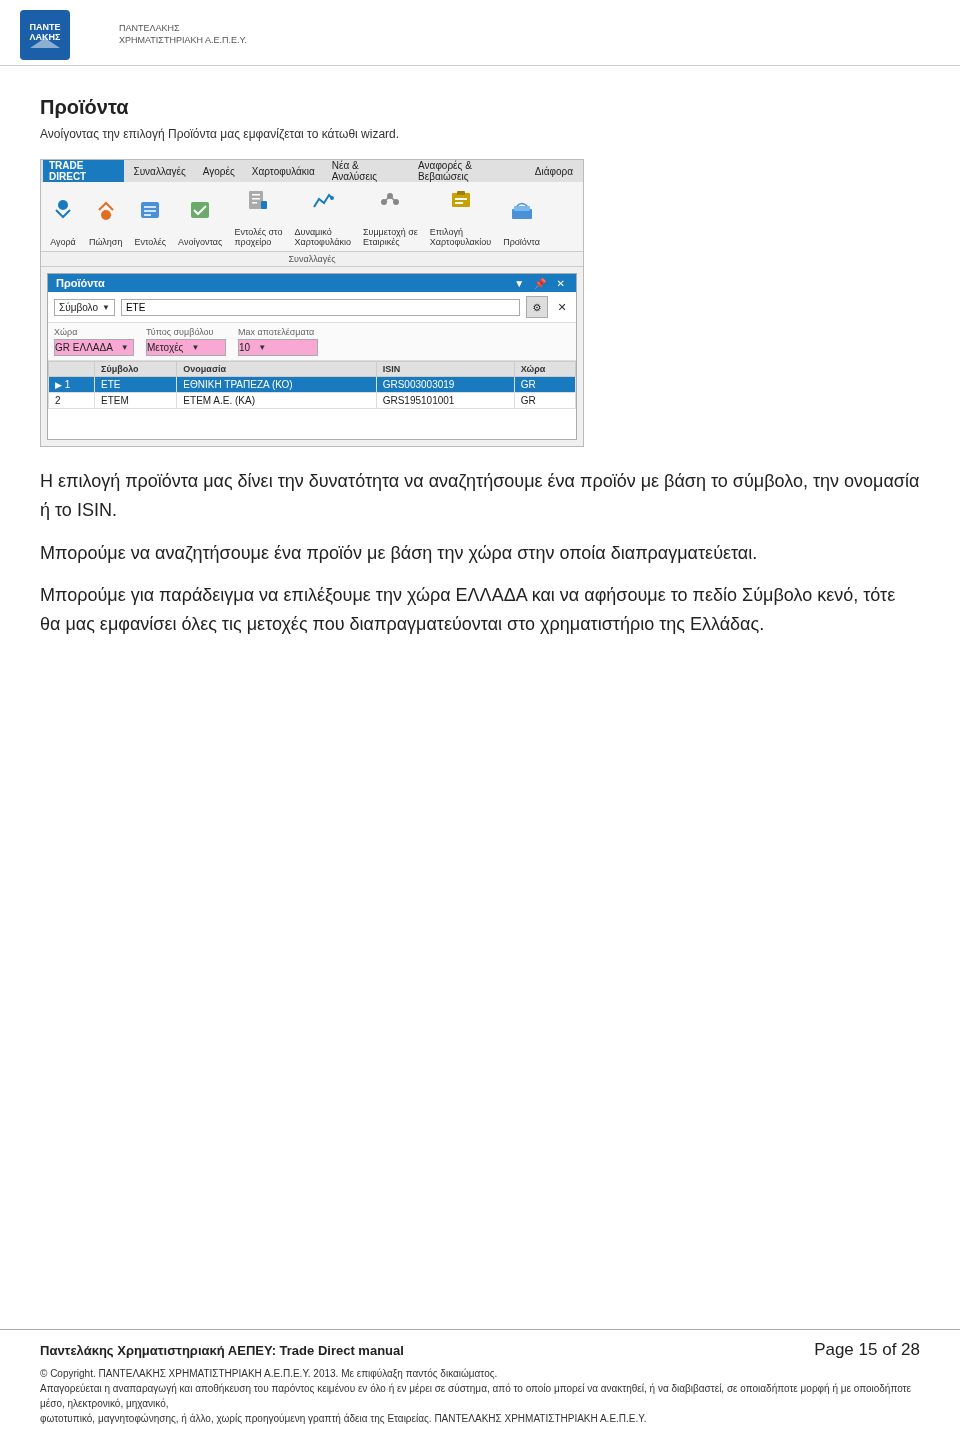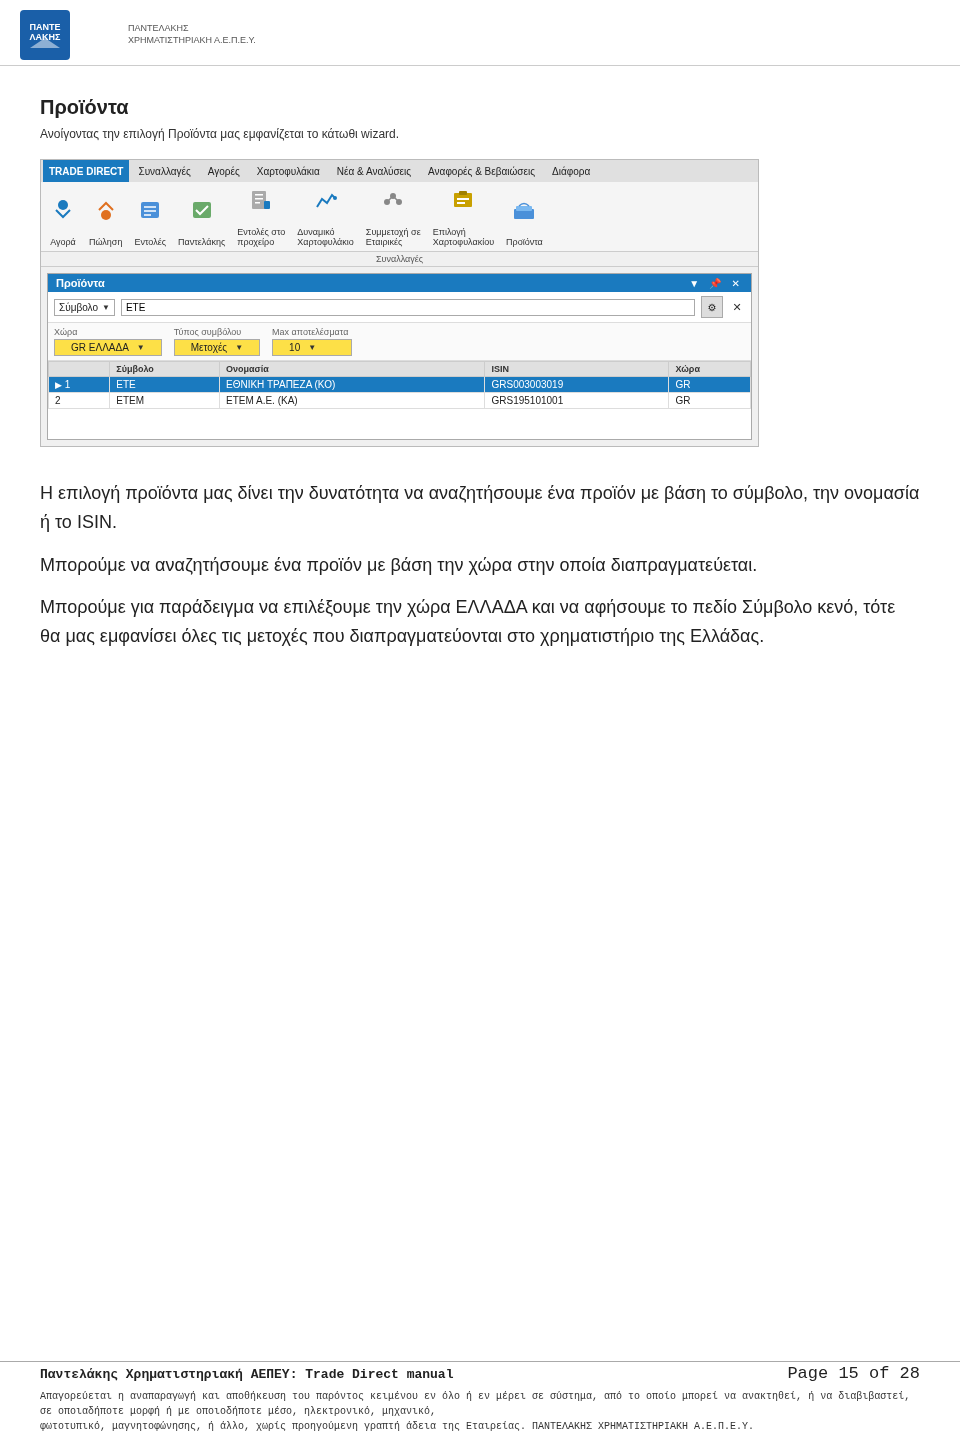--- a/index.html
+++ b/index.html
@@ -16,21 +16,21 @@
     
     .header {
       padding: 10px 20px 5px 20px;
       border-bottom: 1px solid #ccc;
       display: flex;
       align-items: center;
     }
     .logo-box {
       display: flex;
       align-items: center;
-      gap: 17px;
+      gap: 8px;
     }
     .logo-icon {
       width: 50px;
       height: 50px;
     }
     .logo-text {
       font-size: 11px;
       font-weight: bold;
       color: #003399;
       line-height: 1.3;
@@ -58,22 +58,22 @@
     .section-subheading {
       font-size: 12px;
       color: #333;
       margin-bottom: 18px;
     }
 
     
     .screenshot-container {
       border: 1px solid #bbb;
       background: #f0f0f0;
-      margin-bottom: 32px;
-      width: 719px;
+      margin-bottom: 20px;
+      width: 544px;
     }
 
     
     .toolbar-nav {
       background: #e0e0e0;
       display: flex;
       align-items: center;
       height: 22px;
       padding: 0 2px;
       gap: 1px;
@@ -223,22 +223,22 @@
       gap: 2px;
     }
     .filter-label {
       font-size: 9px;
       color: #666;
     }
     .filter-select {
       display: flex;
       align-items: center;
       border: 1px solid #aaa;
-      padding: 2px 16px;
-      background: #fde047;
+      padding: 2px 0;
+      background: #f9a8d4;
       font-size: 10px;
       gap: 8px;
       min-width: 80px;
     }
     .filter-select-arrow {
       font-size: 8px;
       color: #333;
     }
 
     
@@ -291,22 +291,21 @@
       margin-bottom: 14px;
     }
 
     
     .footer {
       position: absolute;
       bottom: 0;
       left: 0;
       right: 0;
       border-top: 1px solid #aaa;
-      padding: 2px 40px;
-      font-family: Liberation Mono, monospace;
+      padding: 10px 40px;
     }
     .footer-main-row {
       display: flex;
       justify-content: space-between;
       align-items: baseline;
       margin-bottom: 6px;
     }
     .footer-title {
       font-size: 13px;
       font-weight: bold;
@@ -391,21 +390,21 @@
         <span>Εντολές</span>
       </div>
 
       <div class="tool-item">
         <div class="tool-icon">
           <svg viewBox="0 0 22 22">
               <rect x="2" y="3" width="18" height="16" rx="2" fill="#6aaa6a"></rect>
               <polyline points="5,11 9,15 17,7" fill="none" stroke="white" stroke-width="2"></polyline>
             </svg>
         </div>
-        <span>Παντελάκης</span>
+        <span>Ανοίγοντας</span>
       </div>
 
       <div class="tool-item">
         <div class="tool-icon">
           <svg viewBox="0 0 22 22">
               <rect x="2" y="2" width="14" height="18" rx="1" fill="#aaa"></rect>
               <rect x="5" y="5" width="8" height="1.5" fill="white"></rect>
               <rect x="5" y="9" width="8" height="1.5" fill="white"></rect>
               <rect x="5" y="13" width="5" height="1.5" fill="white"></rect>
               <rect x="14" y="12" width="6" height="8" rx="1" fill="#1a7abf"></rect>
@@ -552,16 +551,17 @@
   </p>
 
 </div>
 
 <div class="footer">
   <div class="footer-main-row">
     <span class="footer-title">Παντελάκης Χρηματιστηριακή ΑΕΠΕΥ: Trade Direct manual</span>
     <span class="footer-page">Page 15 of  28</span>
   </div>
   <div class="footer-copyright">
+    <div>© Copyright.  ΠΑΝΤΕΛΑΚΗΣ ΧΡΗΜΑΤΙΣΤΗΡΙΑΚΗ Α.Ε.Π.Ε.Υ.  2013.   Με επιφύλαξη παντός δικαιώματος.</div>
     <div>Απαγορεύεται η αναπαραγωγή και αποθήκευση του παρόντος κειμένου εν όλο ή εν μέρει σε σύστημα, από το οποίο μπορεί να ανακτηθεί, ή να διαβιβαστεί, σε οποιαδήποτε μορφή ή με οποιοδήποτε μέσο, ηλεκτρονικό, μηχανικό,</div>
     <div>φωτοτυπικό, μαγνητοφώνησης, ή άλλο, χωρίς προηγούμενη γραπτή άδεια της Εταιρείας.  ΠΑΝΤΕΛΑΚΗΣ ΧΡΗΜΑΤΙΣΤΗΡΙΑΚΗ Α.Ε.Π.Ε.Υ.</div>
   </div>
 </div>
 
 </body></html>

